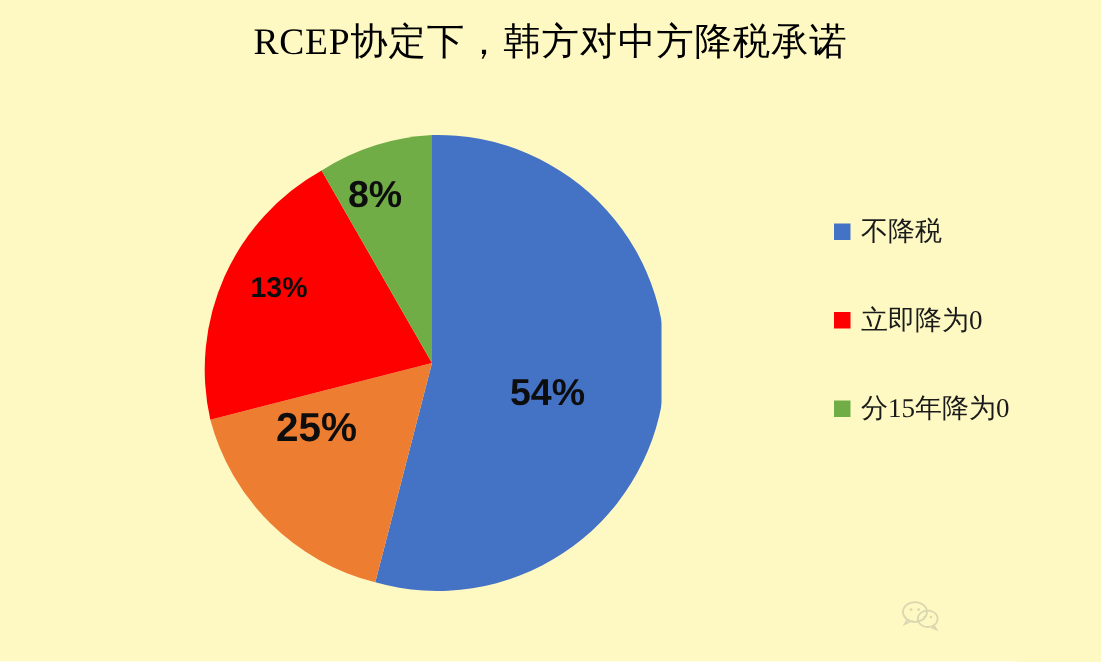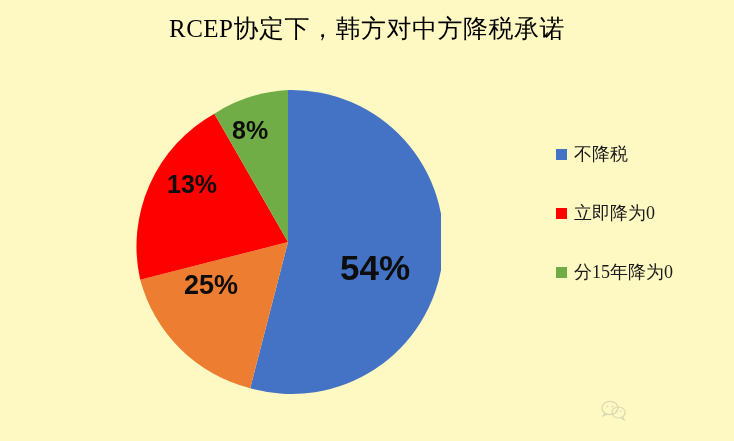--- a/index.html
+++ b/index.html
@@ -46,23 +46,23 @@
   }
 
   .slice-label {
     position: absolute;
     font-family: "Liberation Sans", "DejaVu Sans", sans-serif;
     font-weight: bold;
     color: #0d0d0d;
     white-space: nowrap;
     text-align: center;
   }
-  #label-blue   { left: 340px; top: 248px; font-size: 35px; }
+  #label-blue   { left: 340px; top: 248px; font-size: 25px; }
   #label-orange { left: 184px; top: 270px; font-size: 27px; }
-  #label-red    { left: 167px; top: 170px; font-size: 25px; }
+  #label-red    { left: 167px; top: 182px; font-size: 19px; }
   #label-green  { left: 232px; top: 116px; font-size: 25px; }
 
   
   #legend {
     position: absolute;
     left: 556px;
     top: 143px;
     width: 172px;
   }
   .legend-item {

